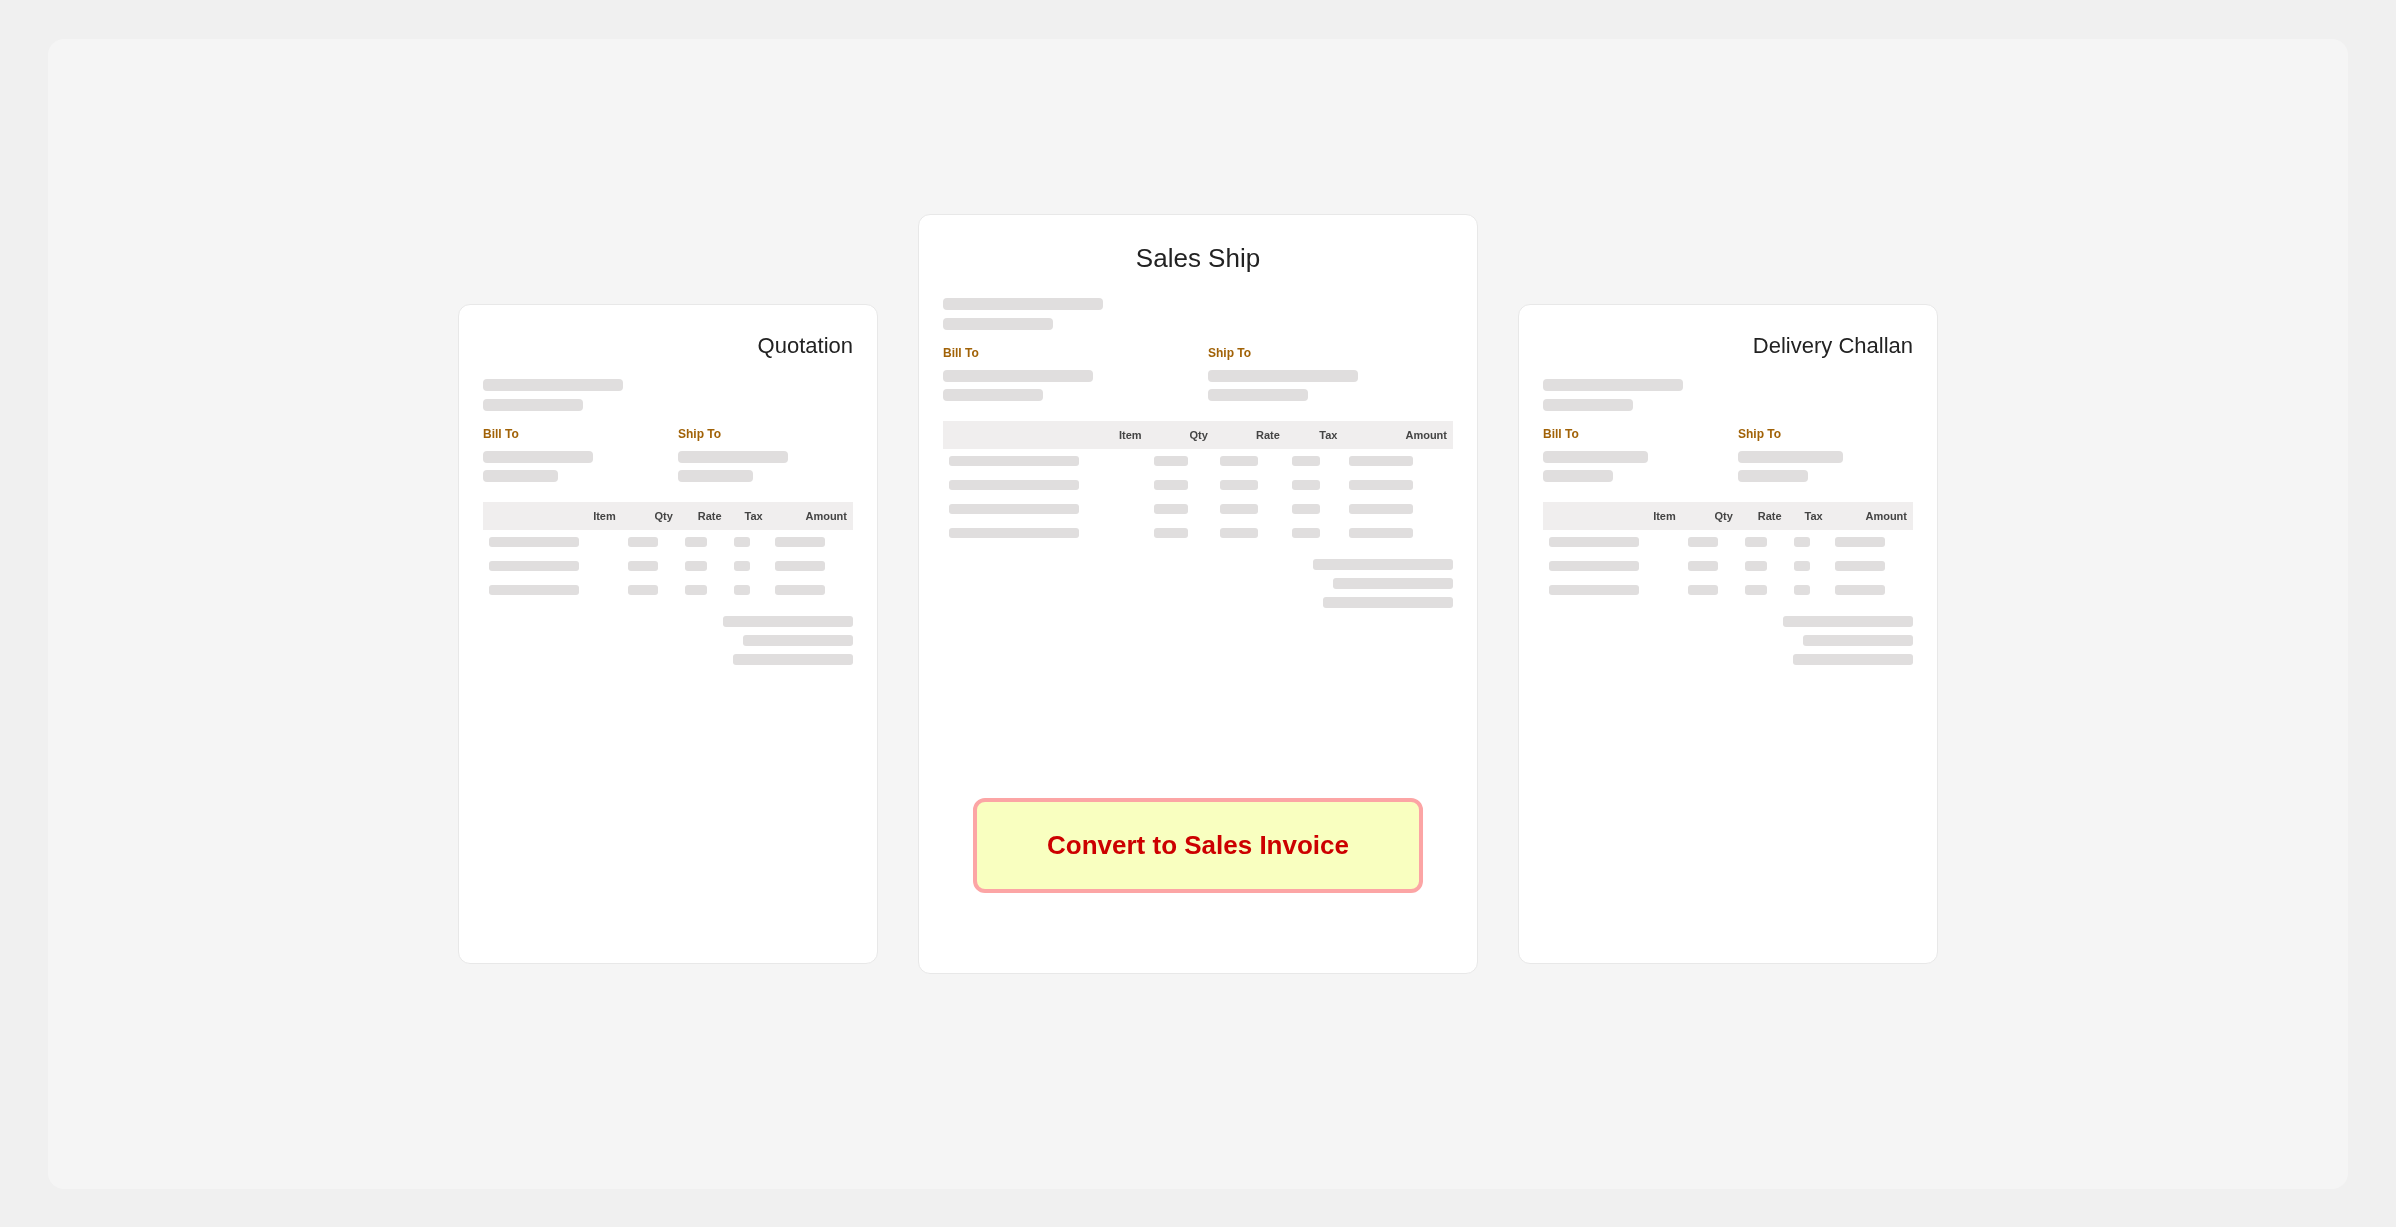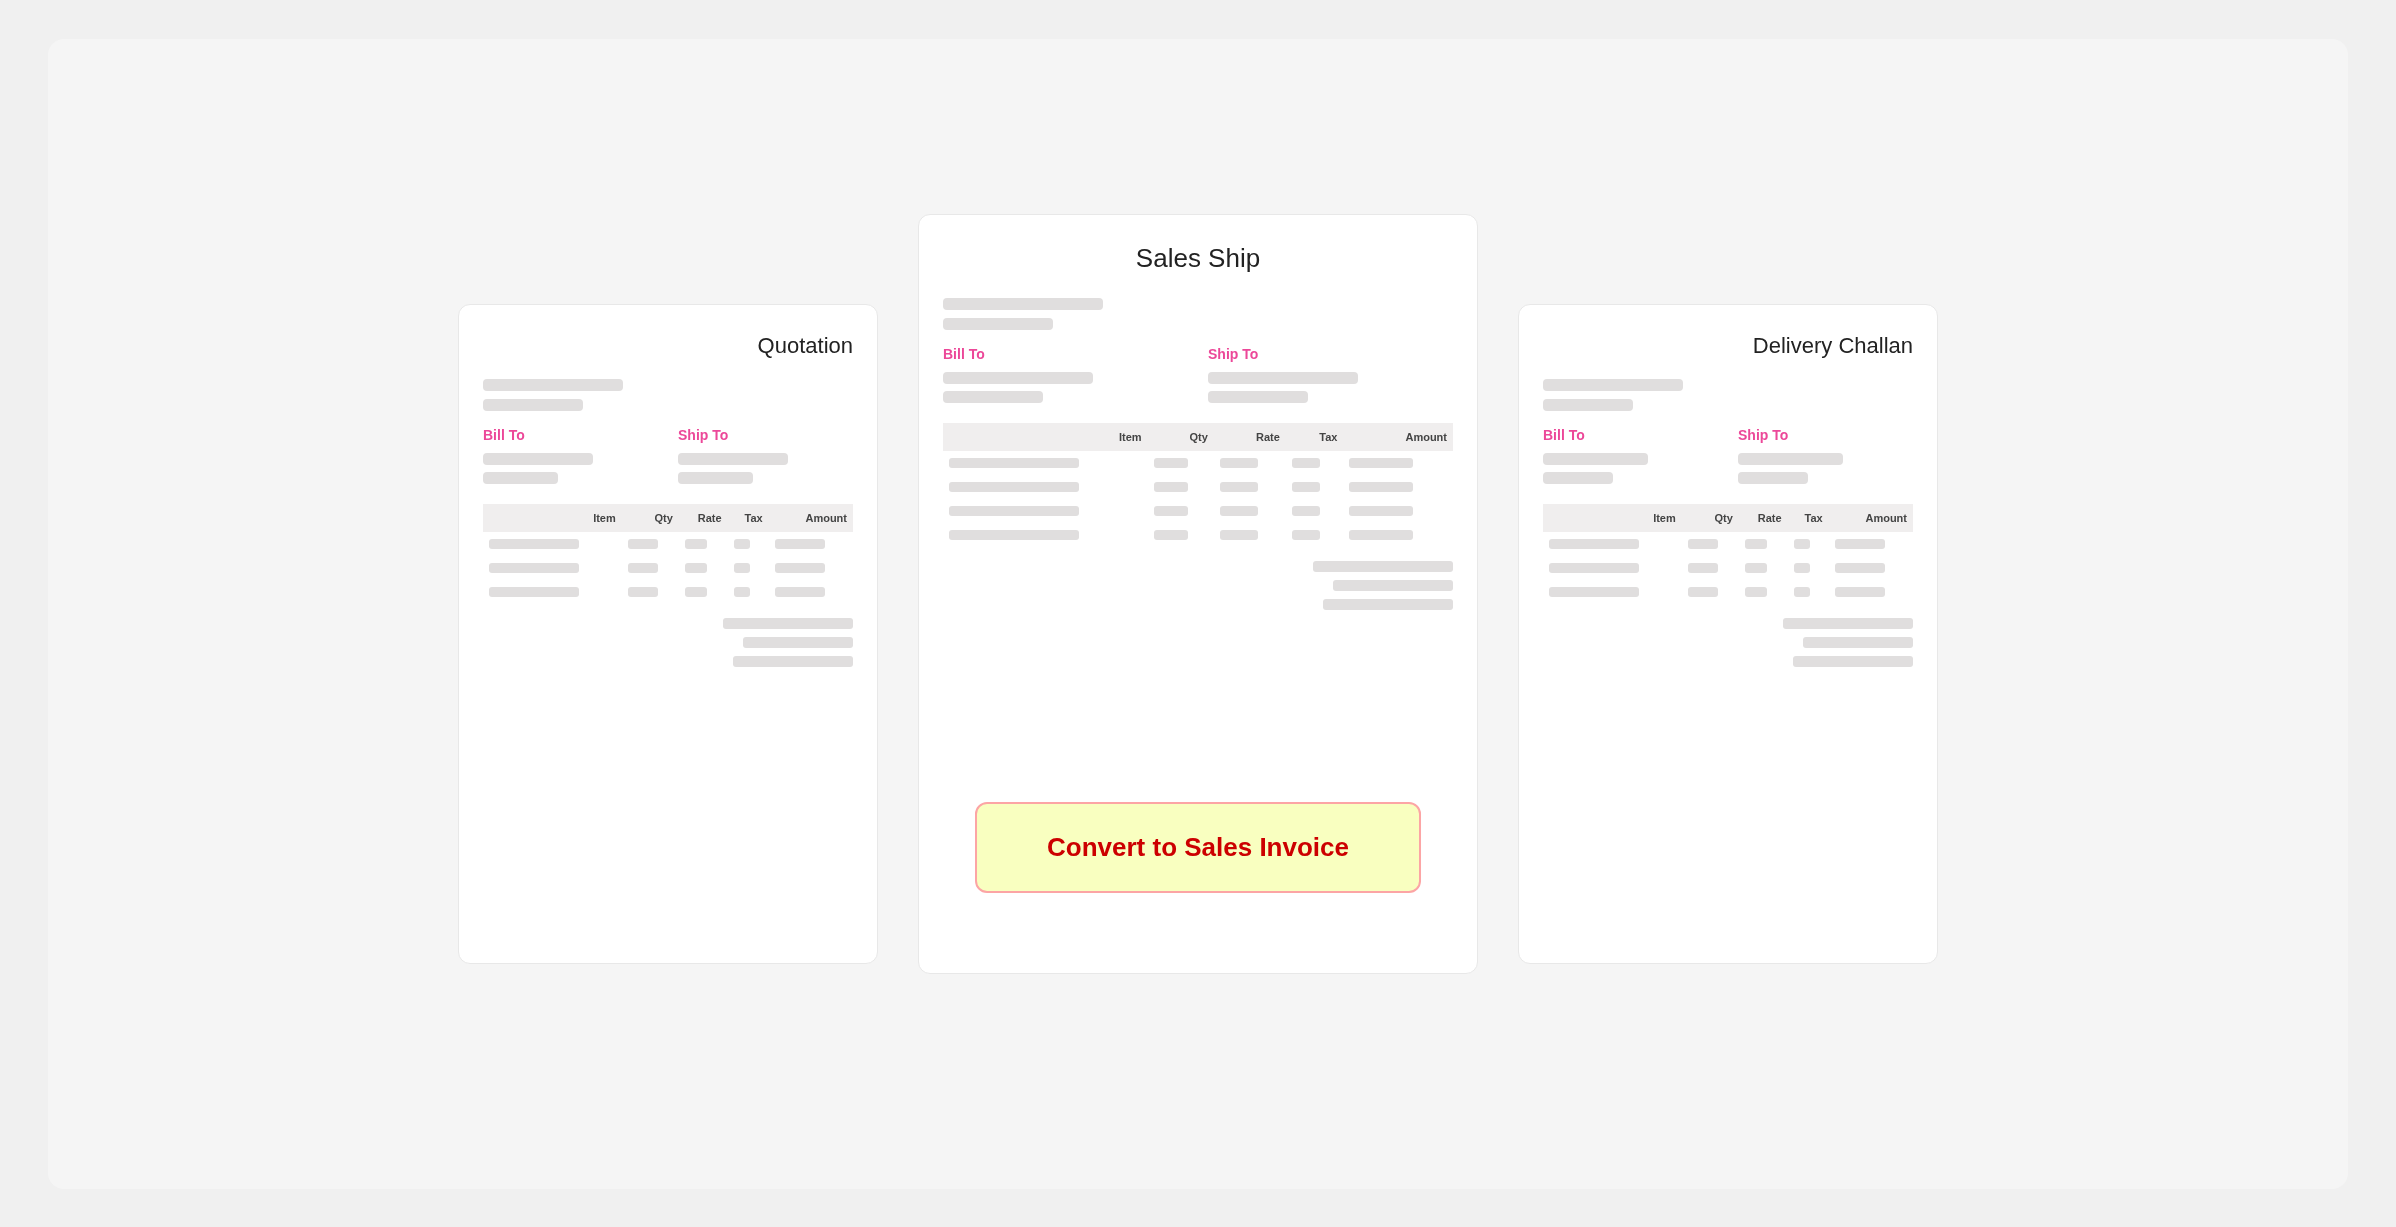--- a/index.html
+++ b/index.html
@@ -82,23 +82,23 @@
     
     .address-row {
       display: flex;
       gap: 20px;
       margin-bottom: 20px;
     }
     .address-col {
       flex: 1;
     }
     .address-label {
-      font-size: 14px;
+      font-size: 12px;
       font-weight: 600;
-      color: #ec4899;
+      color: #a16207;
       margin-bottom: 10px;
     }
     .address-col .bar + .bar { margin-top: 7px; }
 
     
     .doc-table {
       width: 100%;
       border-collapse: collapse;
       margin-bottom: 14px;
     }
@@ -150,21 +150,21 @@
 
     
     .convert-btn-wrapper {
       position: absolute;
       bottom: 80px;
       left: 50%;
       transform: translateX(-50%);
     }
     .convert-btn {
       background: #f9ffc0;
-      border: 2px solid #fca5a5;
+      border: 4px solid #fca5a5;
       border-radius: 12px;
       padding: 28px 70px;
       font-size: 26px;
       font-weight: 600;
       color: #cc0000;
       cursor: pointer;
       white-space: nowrap;
       display: block;
     }
 

